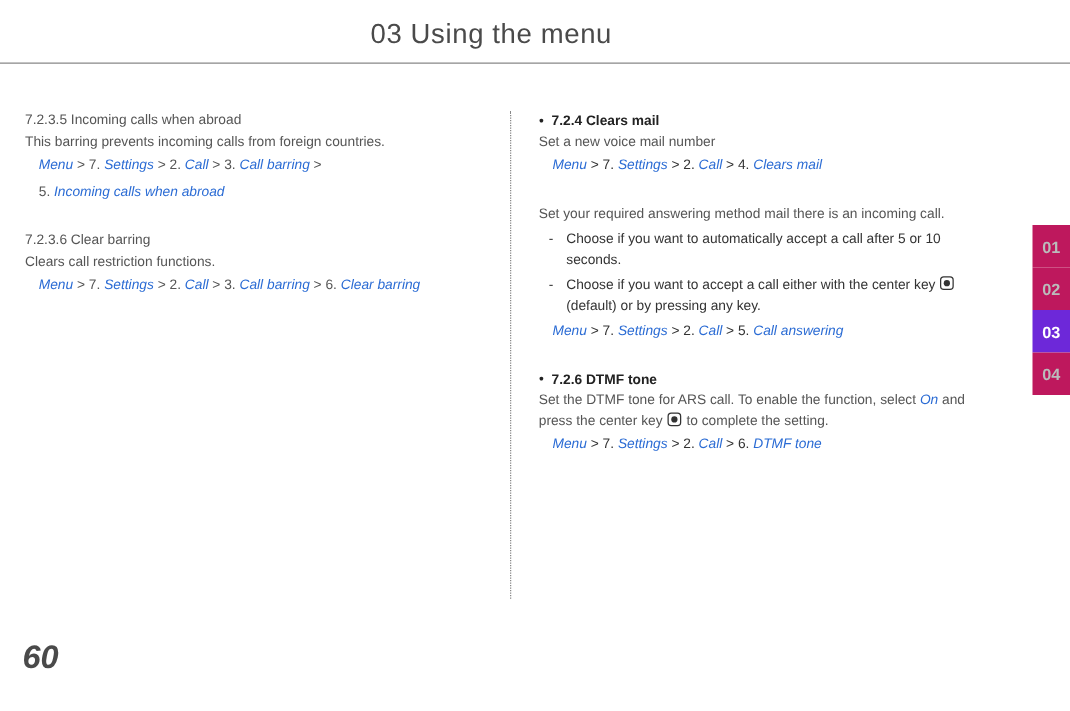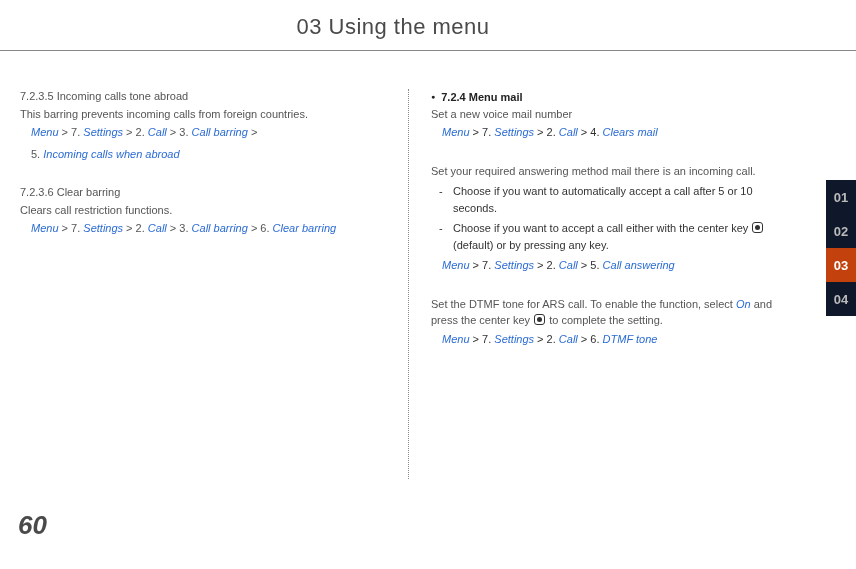--- a/index.html
+++ b/index.html
@@ -95,24 +95,24 @@
     width: 30px;
   }
   .tab {
     height: 34px;
     font-size: 13px;
     font-weight: bold;
     color: #bbb;
     display: flex;
     align-items: center;
     justify-content: center;
-    background: #0f172a;
+    background: #be185d;
   }
   .tab.active {
-    background: #c2410c;
+    background: #6d28d9;
     color: #fff;
   }
   .page-num {
     position: absolute;
     bottom: 28px;
     left: 18px;
     font-size: 26px;
     font-weight: bold;
     font-style: italic;
     color: #4a4a4a;
@@ -122,40 +122,40 @@
 <body>
 
 <div class="header">
   <span>03 Using the menu</span>
 </div>
 <div class="hr"></div>
 
 <div class="content">
 
   <div class="col-left">
-    <div class="section-sub">7.2.3.5  Incoming calls tone abroad</div>
+    <div class="section-sub">7.2.3.5  Incoming calls when abroad</div>
     <div class="desc">This barring prevents incoming calls from foreign countries.</div>
     <div class="path">
       <span class="blue">Menu</span><span> &gt; 7. </span><span class="blue">Settings</span><span> &gt; 2. </span><span class="blue">Call</span><span> &gt; 3. </span><span class="blue">Call barring</span><span> &gt;</span>
     </div>
     <div class="path" style="margin-top:6px">
       <span>5. </span><span class="blue">Incoming calls when abroad</span>
     </div>
 
     <div class="gap"></div>
 
     <div class="section-sub">7.2.3.6  Clear barring</div>
     <div class="desc">Clears call restriction functions.</div>
     <div class="path">
       <span class="blue">Menu</span><span> &gt; 7. </span><span class="blue">Settings</span><span> &gt; 2. </span><span class="blue">Call</span><span> &gt; 3. </span><span class="blue">Call barring</span><span> &gt; 6. </span><span class="blue">Clear barring</span>
     </div>
   </div>
 
   <div class="col-right">
-    <div class="bullet-line"><span class="bullet-h">7.2.4  Menu mail</span></div>
+    <div class="bullet-line"><span class="bullet-h">7.2.4  Clears mail</span></div>
     <div class="desc">Set a new voice mail number</div>
     <div class="path">
       <span class="blue">Menu</span><span> &gt; 7. </span><span class="blue">Settings</span><span> &gt; 2. </span><span class="blue">Call</span><span> &gt; 4. </span><span class="blue">Clears mail</span>
     </div>
 
     <div class="gap"></div>
 
     <div class="desc">Set your required answering method mail there is an incoming call.</div>
     <div class="dash-list">
       <div class="dash-item">
@@ -168,20 +168,21 @@
           <span>Choose if you want to accept a call either with the center key </span><span class="keyicon"></span><span> (default) or by pressing any key.</span>
         </div>
       </div>
     </div>
     <div class="path" style="margin-top:4px">
       <span class="blue">Menu</span><span> &gt; 7. </span><span class="blue">Settings</span><span> &gt; 2. </span><span class="blue">Call</span><span> &gt; 5. </span><span class="blue">Call answering</span>
     </div>
 
     <div class="gap"></div>
 
+    <div class="bullet-line"><span class="bullet-h">7.2.6  DTMF tone</span></div>
     <div class="desc">
       <span>Set the DTMF tone for ARS call. To enable the function, select </span><span class="blue">On</span><span> and press the center key </span><span class="keyicon"></span><span> to complete the setting.</span>
     </div>
     <div class="path">
       <span class="blue">Menu</span><span> &gt; 7. </span><span class="blue">Settings</span><span> &gt; 2. </span><span class="blue">Call</span><span> &gt; 6. </span><span class="blue">DTMF tone</span>
     </div>
   </div>
 
 </div>
 

